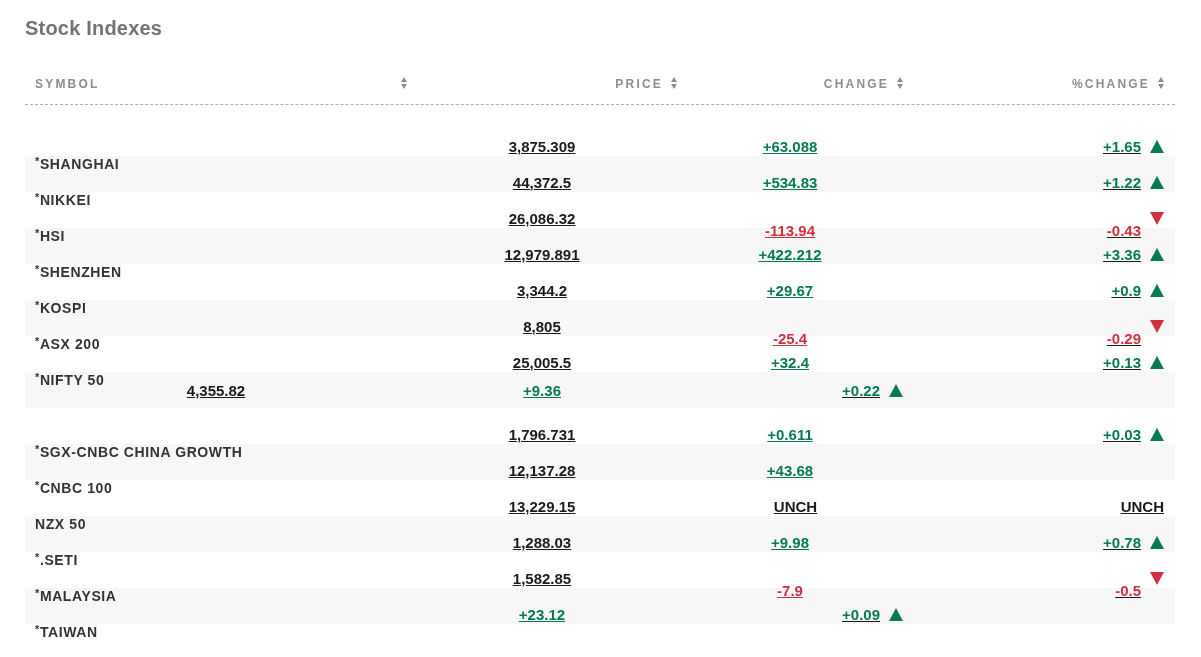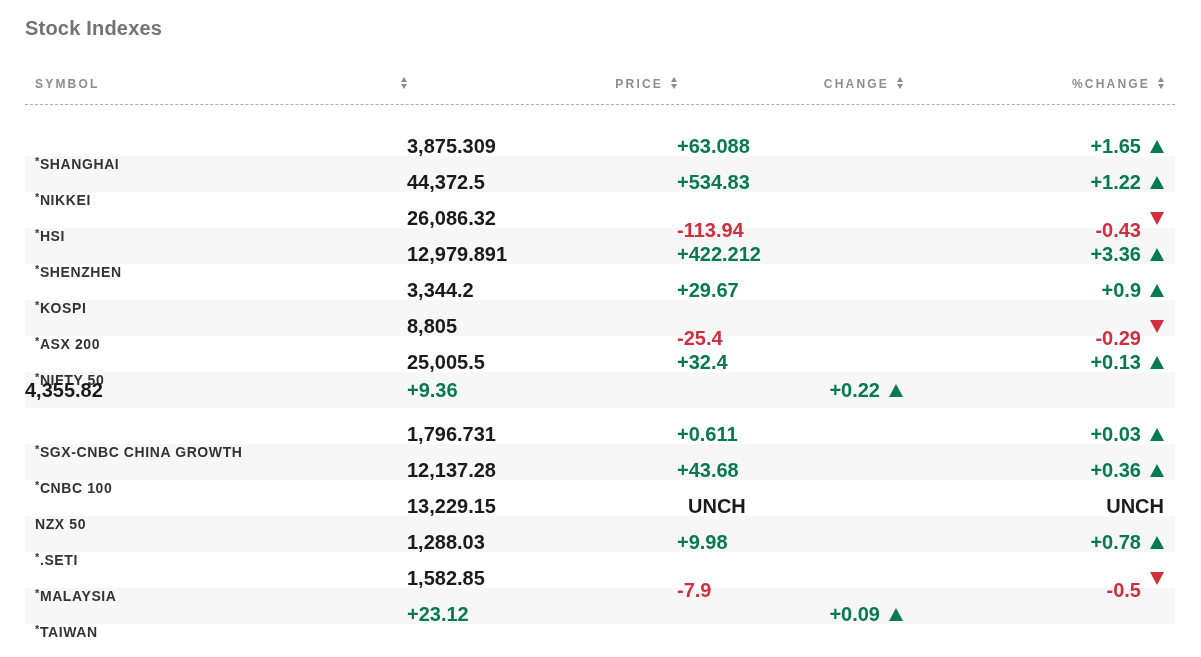--- a/index.html
+++ b/index.html
@@ -87,25 +87,26 @@
     white-space: nowrap;
     margin-top: 36px;
   }
   .cell-symbol .marker {
     font-size: 11px;
     vertical-align: top;
     position: relative;
     top: -1px;
   }
   .cell-num {
-    text-align: left;
-    font-size: 20px;
+    text-align: center;
+    font-size: 15px;
     font-weight: 700;
     color: var(--price-text);
     white-space: nowrap;
+    text-decoration: underline;
   }
   .cell-pct {
     display: flex;
     align-items: center;
     justify-content: flex-end;
   }
   .up   { color: var(--positive); }
   .down { color: var(--negative); margin-top: 25px; }
   .unch { color: var(--price-text); padding-left: 11px; }
   .arrow-up {
@@ -248,24 +249,20 @@
     <div class="cell-num cell-pct">
       <span class="up">+0.03</span>
       <span class="arrow-up"></span>
     </div>
   </div>
 
   <div class="grid row alt">
     <div class="cell-symbol"><span class="marker">*</span><span>CNBC 100</span></div>
     <div class="cell-num">12,137.28</div>
     <div class="cell-num up">+43.68</div>
-    <div class="cell-num cell-pct">
-      <span class="up">+0.36</span>
-      <span class="arrow-up"></span>
-    </div>
   </div>
 
   <div class="grid row">
     <div class="cell-symbol"><span class="marker"></span><span>NZX 50</span></div>
     <div class="cell-num">13,229.15</div>
     <div class="cell-num unch">UNCH</div>
     <div class="cell-num cell-pct">
       <span class="unch">UNCH</span>
 
     </div>

